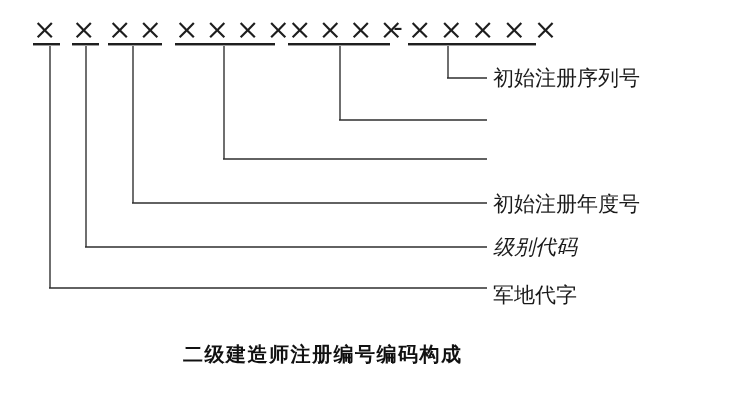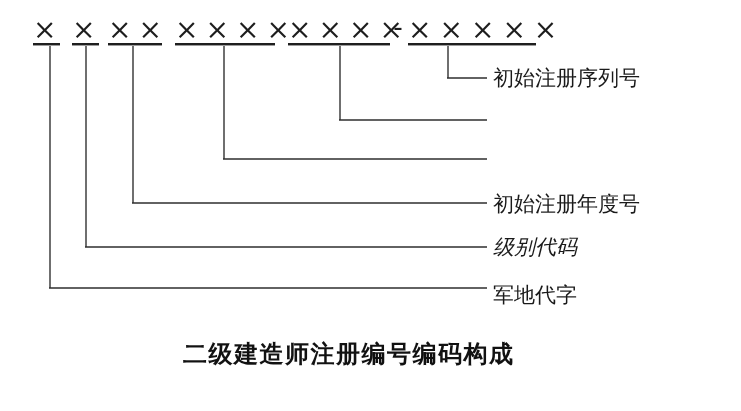--- a/index.html
+++ b/index.html
@@ -70,21 +70,21 @@
   .c3 { top: 146px; }
   .c4 { top: 191px; }
   .c5 { top: 234px; font-style: italic; }
   .c6 { top: 282px; }
   .caption {
     position: absolute;
     left: 183px;
     top: 340px;
     height: 28px;
     line-height: 28px;
-    font-size: 24px;
+    font-size: 20px;
     font-weight: bold;
     letter-spacing: 1.5px;
     font-family: "Liberation Sans", sans-serif;
     color: #111111;
     white-space: nowrap;
   }
 </style>
 </head>
 <body>
 

